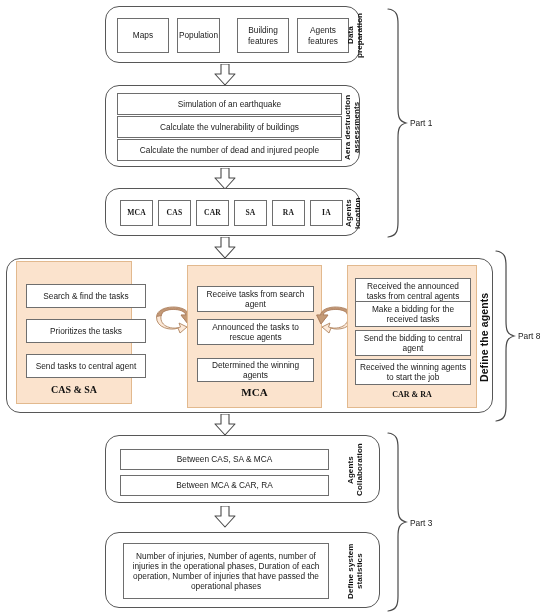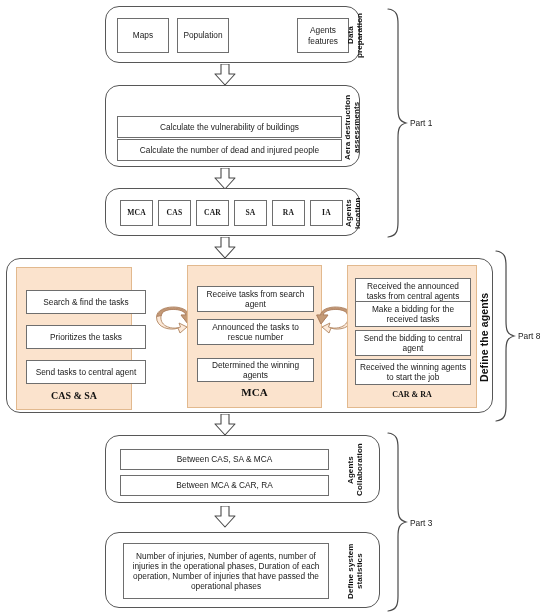--- a/index.html
+++ b/index.html
@@ -79,32 +79,34 @@
     white-space:nowrap;
   }
 </style>
 </head>
 <body>
 
 <div class="canvas">
 
   <div class="stage" style="left:105px;top:6px;width:255px;height:57px;">
     <div class="box" style="left:11px;top:11px;width:52px;height:35px;">Maps</div>
-    <div class="box" style="left:71px;top:11px;width:52px;height:35px;">Population</div>
+    <div class="box" style="left:71px;top:11px;width:43px;height:35px;">Population</div>
+    <div class="box" style="left:131px;top:11px;width:52px;height:35px;">Building features</div>
     <div class="box" style="left:191px;top:11px;width:52px;height:35px;">Agents features</div>
     <div class="vlabel" style="left:243px;top:4px;width:12px;height:49px;">Data preparation</div>
   </div>
 
   <div class="downarrow" style="left:213px;top:64px;">
     <svg width="24" height="22" viewBox="0 0 24 22">
       <polygon points="8,0 16,0 16,10 22,10 12,21 2,10 8,10" fill="#ffffff" stroke="#4a4a4a" stroke-width="1.1" stroke-linejoin="round"></polygon>
     </svg>
   </div>
 
   <div class="stage" style="left:105px;top:85px;width:255px;height:82px;">
+    <div class="box" style="left:11px;top:7px;width:225px;height:22px;">Simulation of an earthquake</div>
     <div class="box" style="left:11px;top:30px;width:225px;height:22px;">Calculate the vulnerability of  buildings</div>
     <div class="box" style="left:11px;top:53px;width:225px;height:22px;">Calculate the number of dead and injured people</div>
     <div class="vlabel" style="left:238px;top:5px;width:16px;height:72px;">Aera destruction assessments</div>
   </div>
 
   <div class="downarrow" style="left:213px;top:168px;">
     <svg width="24" height="22" viewBox="0 0 24 22">
       <polygon points="8,0 16,0 16,10 22,10 12,21 2,10 8,10" fill="#ffffff" stroke="#4a4a4a" stroke-width="1.1" stroke-linejoin="round"></polygon>
     </svg>
   </div>
@@ -120,40 +122,40 @@
   </div>
 
   <div class="downarrow" style="left:213px;top:237px;">
     <svg width="24" height="22" viewBox="0 0 24 22">
       <polygon points="8,0 16,0 16,10 22,10 12,21 2,10 8,10" fill="#ffffff" stroke="#4a4a4a" stroke-width="1.1" stroke-linejoin="round"></polygon>
     </svg>
   </div>
 
   <div class="stage" style="left:6px;top:258px;width:487px;height:155px;">
 
-    <div class="panel" style="left:9px;top:8px;width:116px;height:143px;">
+    <div class="panel" style="left:9px;top:2px;width:116px;height:143px;">
       <div class="box" style="left:9px;top:22px;width:120px;height:24px;">Search &amp; find the tasks</div>
       <div class="box" style="left:9px;top:57px;width:120px;height:24px;">Prioritizes the  tasks</div>
       <div class="box" style="left:9px;top:92px;width:120px;height:24px;">Send tasks to central agent</div>
       <div class="ptitle" style="top:122px;font-size:10px;">CAS &amp; SA</div>
     </div>
 
     <div class="curve" style="left:148px;top:45px;">
       <svg width="38" height="40" viewBox="0 0 38 40">
         <path d="M6 12 C6 3, 30 3, 31 11 L26 11 L33 20 L37.5 11 L33.5 11
                  C32.5 0, 2 0, 1.5 13
                  C1.2 24, 16 27, 23 24 L25 29 L32 23 L24 19 L25.5 23
                  C18 26, 4.5 23, 6 12 Z" fill="#FCE9D8" stroke="#B08460" stroke-width="0.9" stroke-linejoin="round"></path>
         <path d="M6.5 11.5 C6 3.5, 30 3.5, 30.8 11.2 L26.2 11.2 L33 19.8 L37 11.2 L33.2 11.2 C32.4 1, 3 1, 2.2 12.5 Z" fill="#C49A76" stroke="#A8795A" stroke-width="0.7" stroke-linejoin="round"></path>
       </svg>
     </div>
 
     <div class="panel" style="left:180px;top:6px;width:135px;height:143px;">
       <div class="box" style="left:9px;top:20px;width:117px;height:26px;">Receive tasks from search agent</div>
-      <div class="box" style="left:9px;top:53px;width:117px;height:26px;">Announced the tasks to rescue number</div>
+      <div class="box" style="left:9px;top:53px;width:117px;height:26px;">Announced the tasks to rescue agents</div>
       <div class="box" style="left:9px;top:92px;width:117px;height:24px;">Determined the winning agents</div>
       <div class="ptitle" style="top:120px;font-size:11px;">MCA</div>
     </div>
 
     <div class="curve" style="left:309px;top:45px;">
       <svg width="38" height="40" viewBox="0 0 38 40">
         <g transform="translate(38,0) scale(-1,1)">
           <path d="M6 12 C6 3, 30 3, 31 11 L26 11 L33 20 L37.5 11 L33.5 11
                    C32.5 0, 2 0, 1.5 13
                    C1.2 24, 16 27, 23 24 L25 29 L32 23 L24 19 L25.5 23

